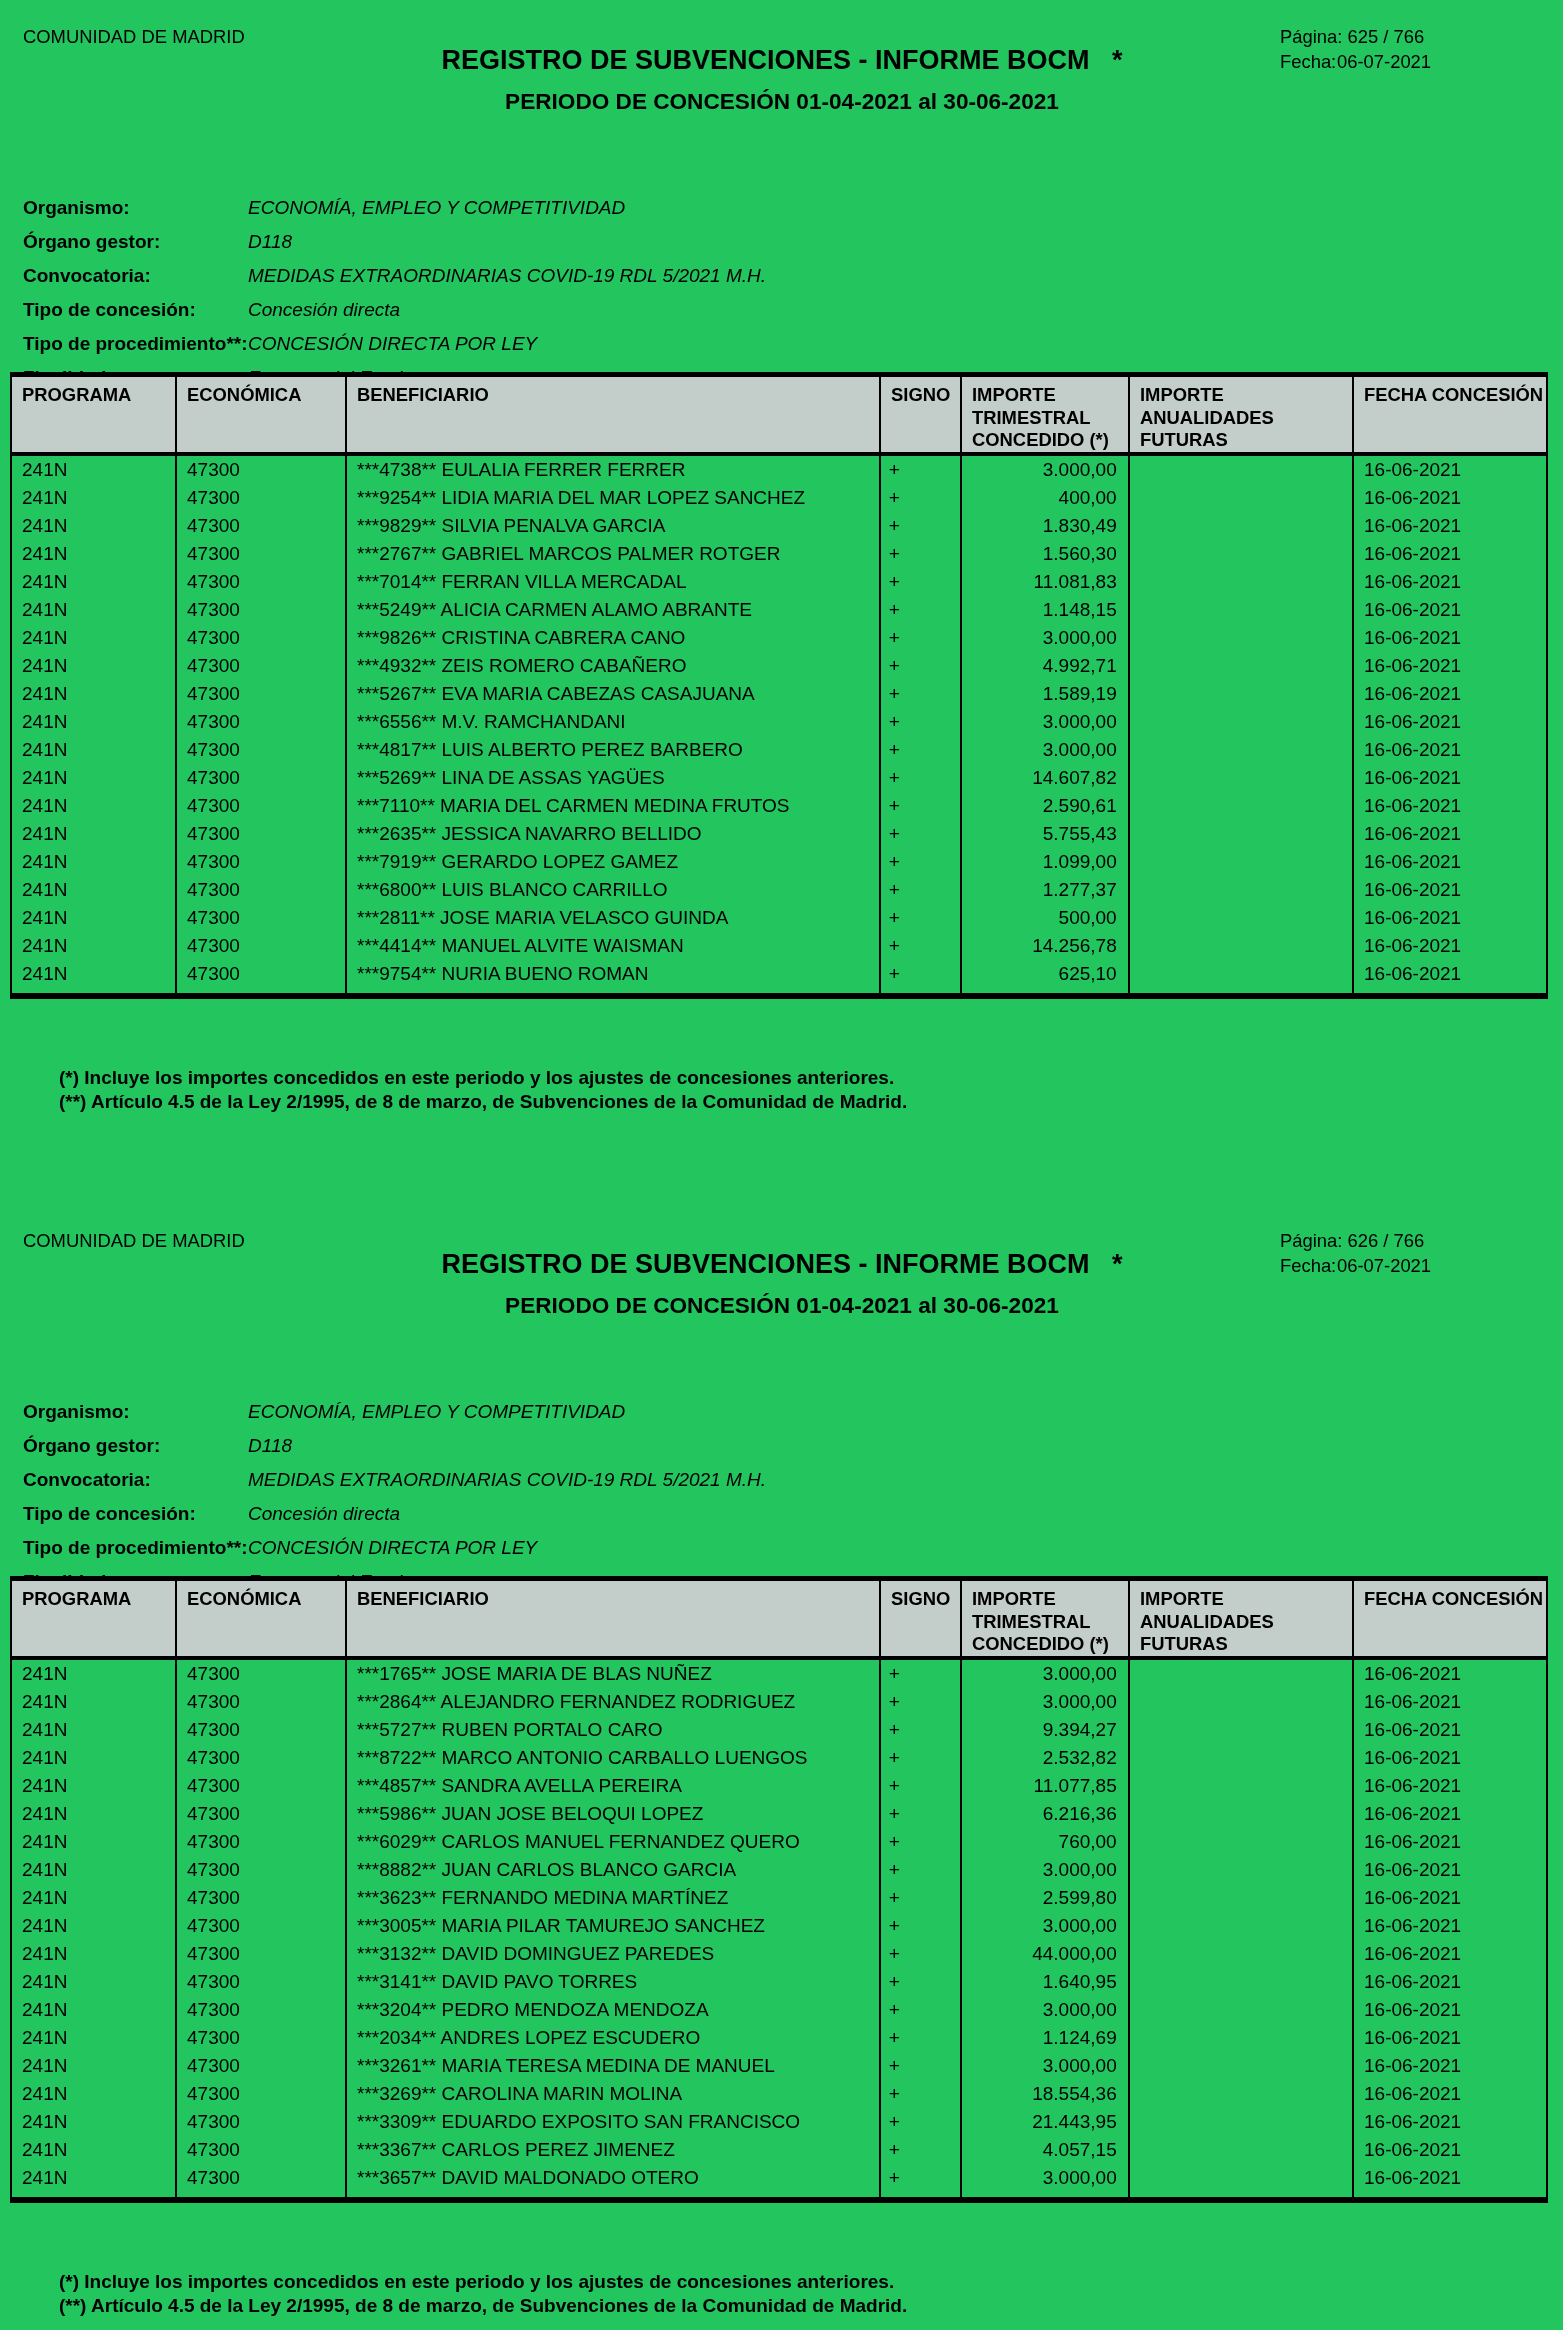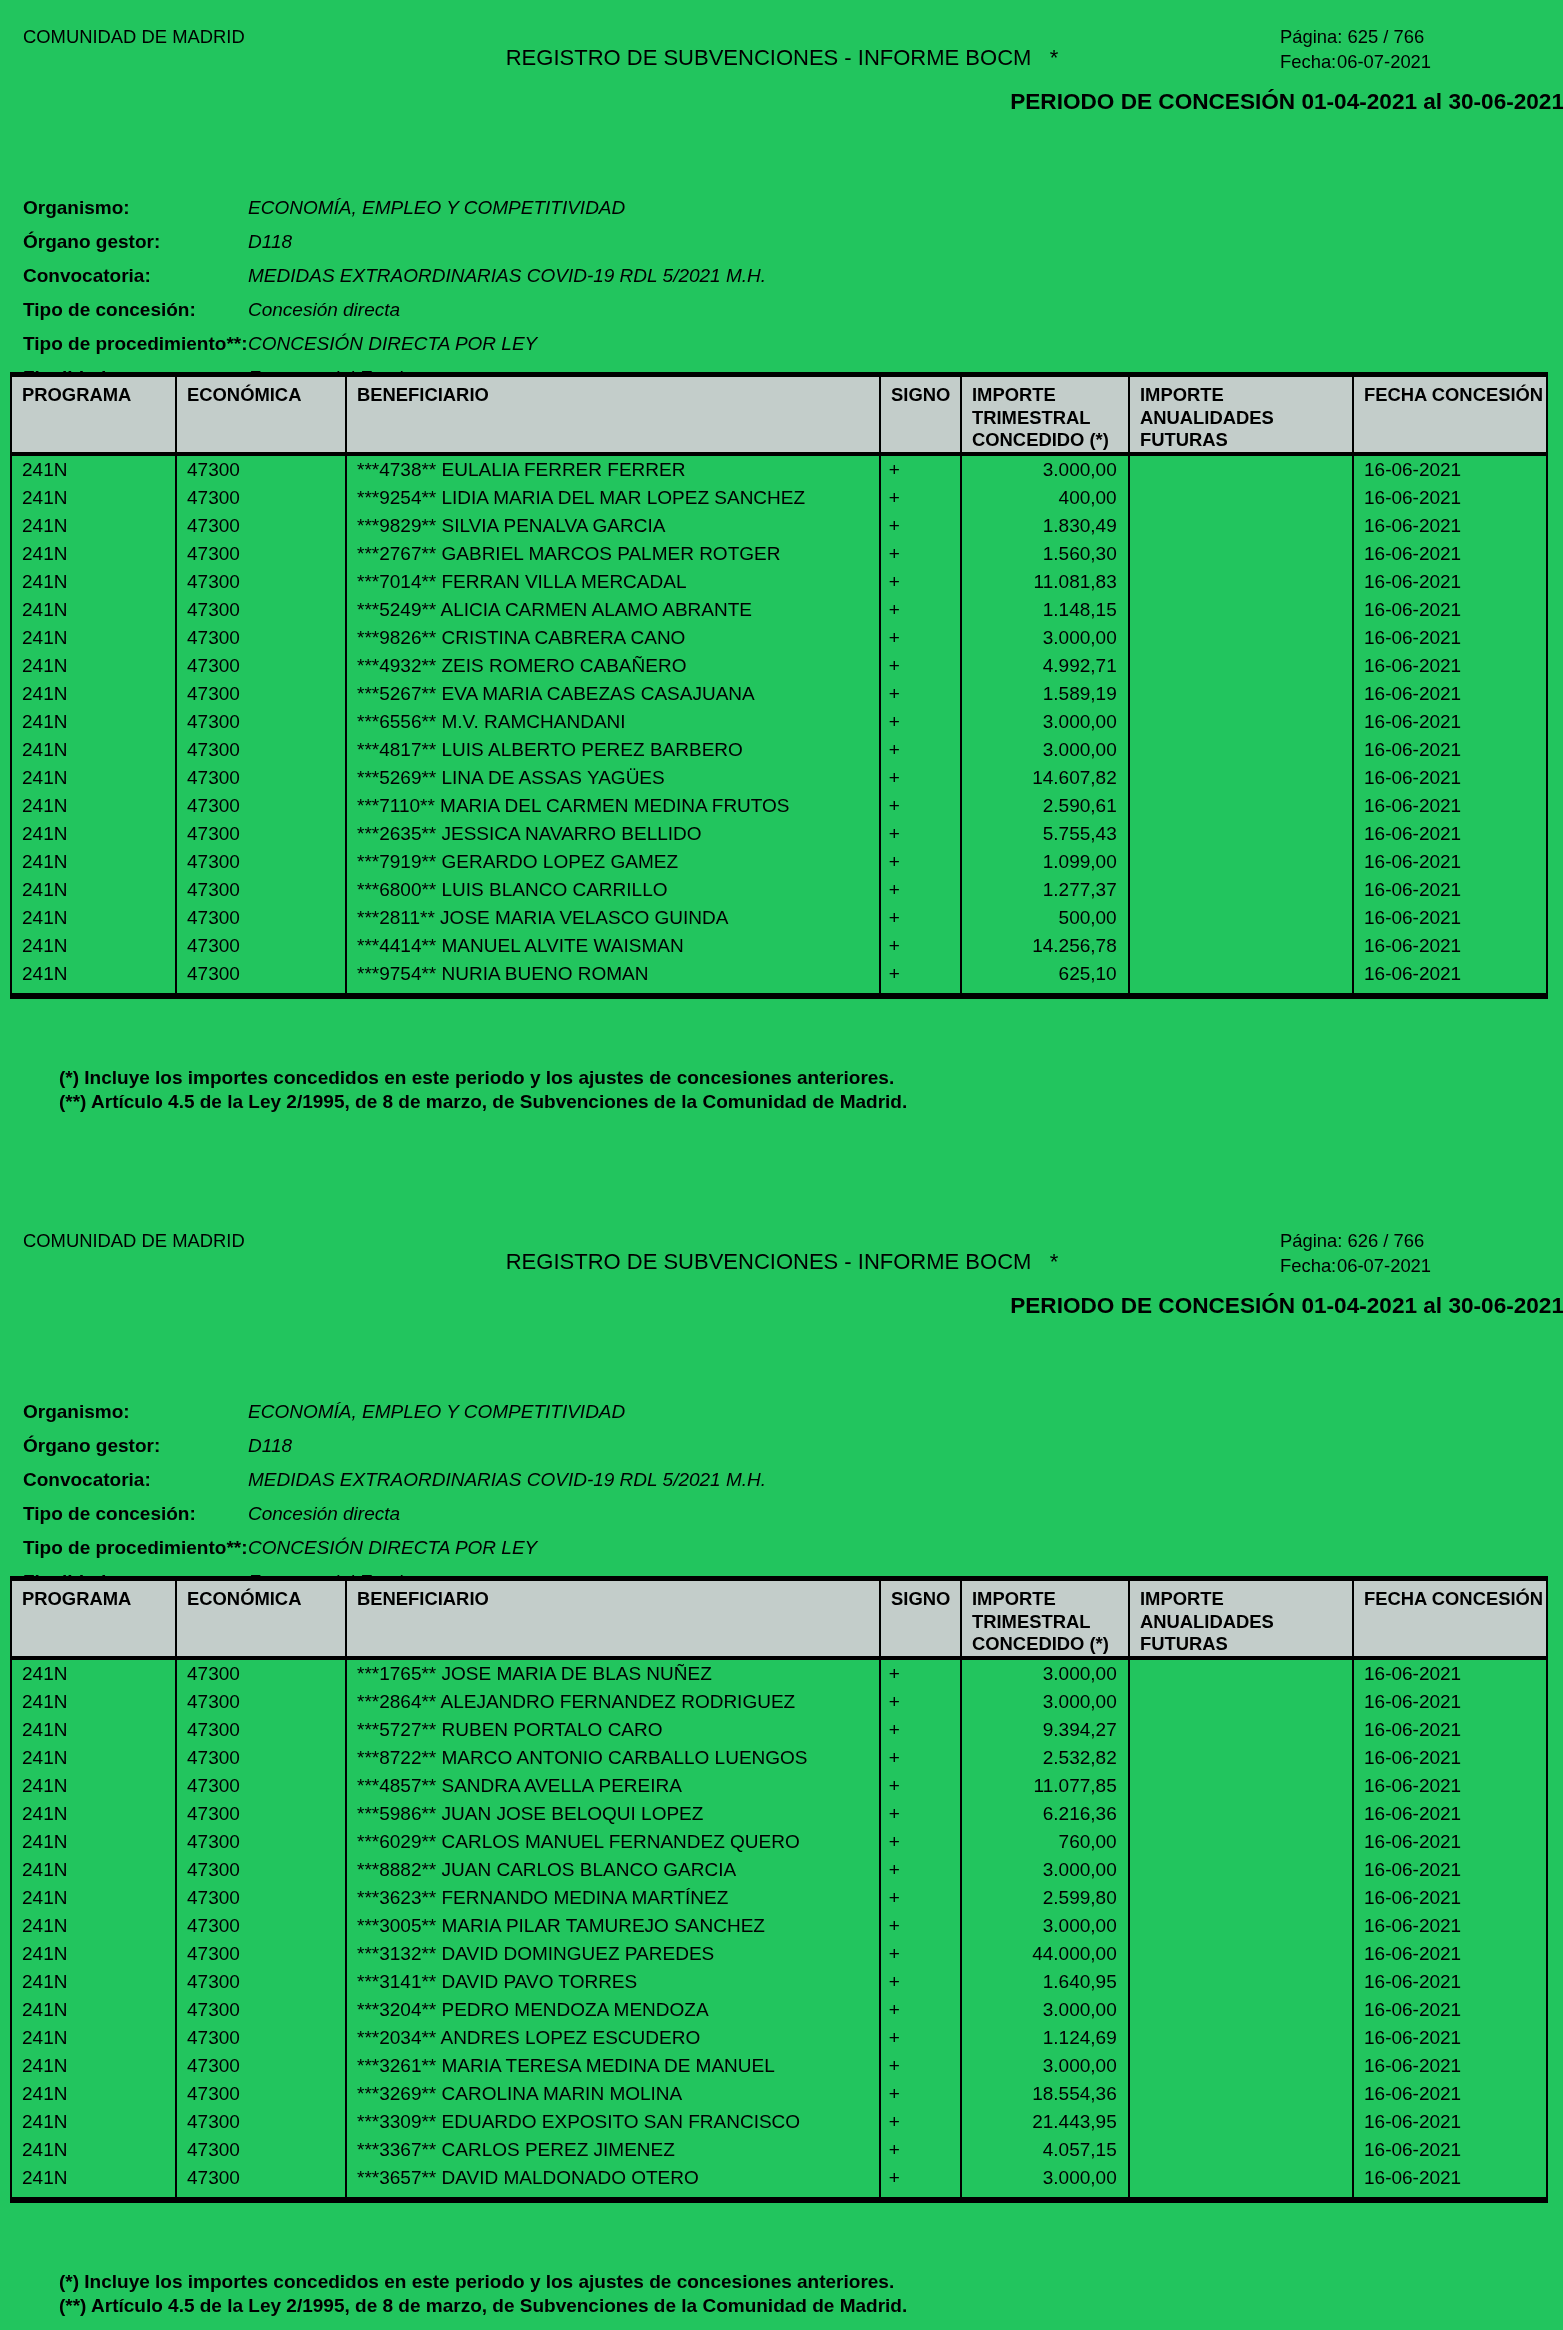--- a/index.html
+++ b/index.html
@@ -11,22 +11,22 @@
   }
   .page{position:relative;width:1564px;height:1165px;background:#22c55e;overflow:hidden;}
   .content{position:absolute;left:0;top:0;right:0;bottom:0;}
   .page2 .content{top:39px;}
 
   .corp{position:absolute;left:23px;top:25.5px;font-size:18.4px;white-space:nowrap;}
   .pagina{position:absolute;left:1280px;top:25.5px;font-size:18.4px;white-space:nowrap;}
   .fecha{position:absolute;left:1280px;top:51px;font-size:18.4px;white-space:nowrap;}
   .fecha .flabel{display:inline-block;min-width:57px;}
   .title{position:absolute;left:0;width:1564px;top:45px;text-align:center;
-         font-size:22px;font-weight:normal;white-space:pre;}
-  .subtitle{position:absolute;left:0;width:1564px;top:89px;text-align:right;
+         font-size:27px;font-weight:bold;white-space:pre;}
+  .subtitle{position:absolute;left:0;width:1564px;top:89px;text-align:center;
          font-size:22.6px;font-weight:bold;white-space:pre;}
 
   .meta{position:absolute;left:23px;top:191px;font-size:19px;}
   .meta-row{height:34px;line-height:34px;white-space:nowrap;}
   .meta-label{display:inline-block;width:225px;font-weight:bold;vertical-align:top;}
   .meta-value{display:inline-block;vertical-align:top;font-style:italic;}
 
   table.grid{
     position:absolute;left:10px;top:372px;width:1537px;
     border-collapse:collapse;table-layout:fixed;

